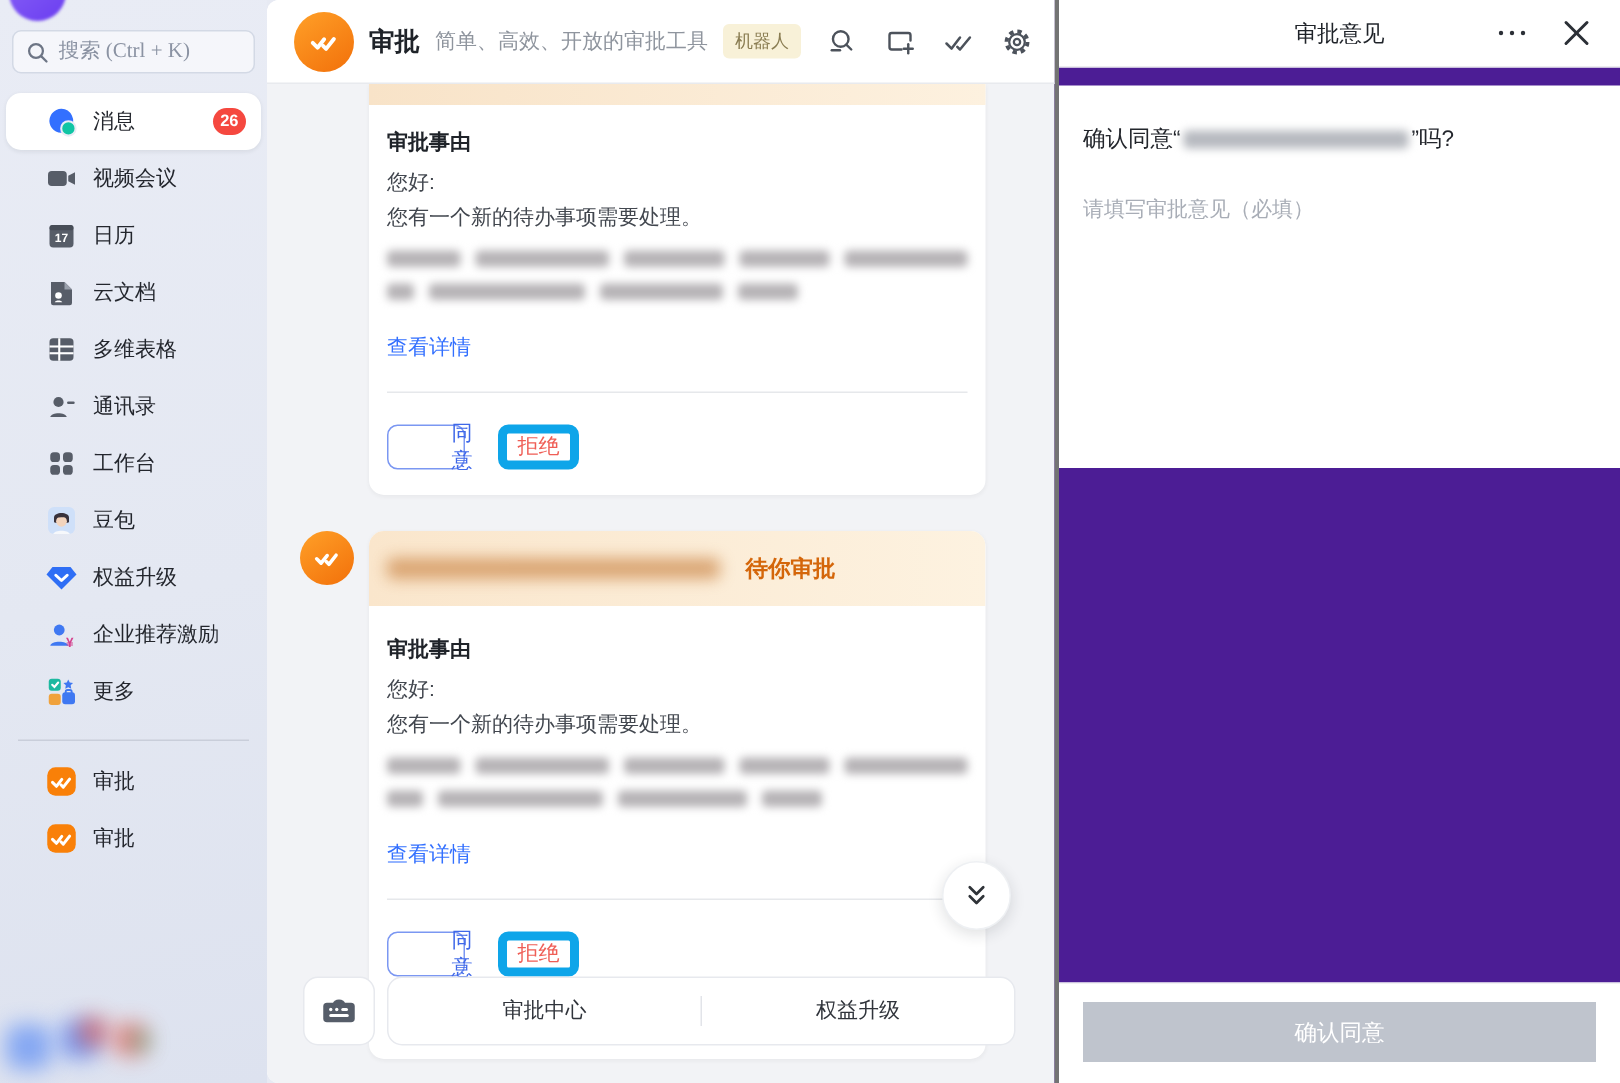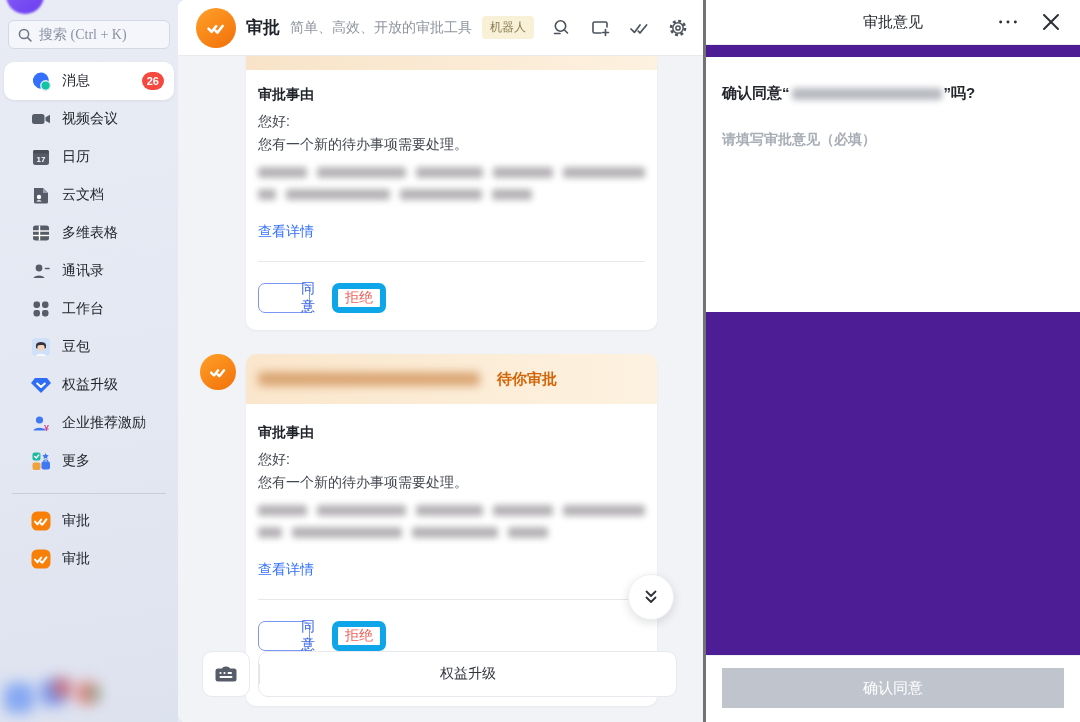--- a/index.html
+++ b/index.html
@@ -76,21 +76,21 @@
   .menu-item { flex:1; text-align:center; font-size:14px; color:#30343b; cursor:pointer; }
   .menu-sep { width:1px; height:20px; background:#e2e4e9; }
 
   
   .panel { position:absolute; left:525px; top:0; width:377px; height:722px; background:#4c1d95; border-left:3px solid #737373; }
   .panel-header { position:absolute; left:0; top:0; right:0; height:45px; background:#fff; border-bottom:1px solid #ececef;
     display:flex; align-items:center; }
   .panel-title { position:absolute; left:0; right:0; text-align:center; font-size:15px; color:#1f2329; }
   .panel-hicons { margin-left:auto; display:flex; align-items:center; gap:21px; padding-right:18px; z-index:2; }
   .panel-hicons .ic { cursor:pointer; }
-  .comment-area { position:absolute; left:0; top:57px; width:100%; height:255px; background:#fff; padding:26px 16px 0 16px; cursor:text;font-weight:bold; }
+  .comment-area { position:absolute; left:0; top:57px; width:100%; height:255px; background:#fff; padding:26px 16px 0 16px; cursor:text; }
   .question { font-size:15px; color:#23262c; line-height:20px; }
   .blur-inline { display:inline-block; width:150px; height:12px; border-radius:3px; background:#b7bac0; filter:blur(3px);
     vertical-align:middle; margin:0 2px; }
   .ph { margin-top:28px; font-size:14px; color:#a8adb6; }
   .panel-footer { position:absolute; left:0; bottom:0; width:100%; height:67px; background:#fff; border-top:1px solid #f0f1f3; }
   .confirm-btn { position:absolute; left:16px; right:16px; top:12px; height:40px; border:none; border-radius:0;
     background:#bfc4cd; color:#fff; font-size:15px; font-family:inherit; cursor:not-allowed; }
 
   svg { display:block; }
 </style>
@@ -382,20 +382,21 @@
         <svg width="26" height="24" viewBox="0 0 26 24">
             <path d="M9 7a4 2.6 0 0 1 8 0z" fill="#565d69"></path>
             <rect x="2.5" y="6.5" width="21" height="13" rx="2.5" fill="#565d69"></rect>
             <circle cx="7.5" cy="11" r="1.1" fill="#fff"></circle>
             <circle cx="11.5" cy="11" r="1.1" fill="#fff"></circle>
             <rect x="14.5" y="10" width="4.5" height="2" rx="1" fill="#fff"></rect>
             <rect x="6.5" y="14" width="13" height="2" rx="1" fill="#fff"></rect>
           </svg>
       </div>
       <div class="menu-bar">
+        <div class="menu-item">审批中心</div>
         <div class="menu-sep"></div>
         <div class="menu-item">权益升级</div>
       </div>
     </div>
   </div>
 
   <div class="panel">
     <div class="panel-header">
       <span class="panel-title">审批意见</span>
       <div class="panel-hicons">

